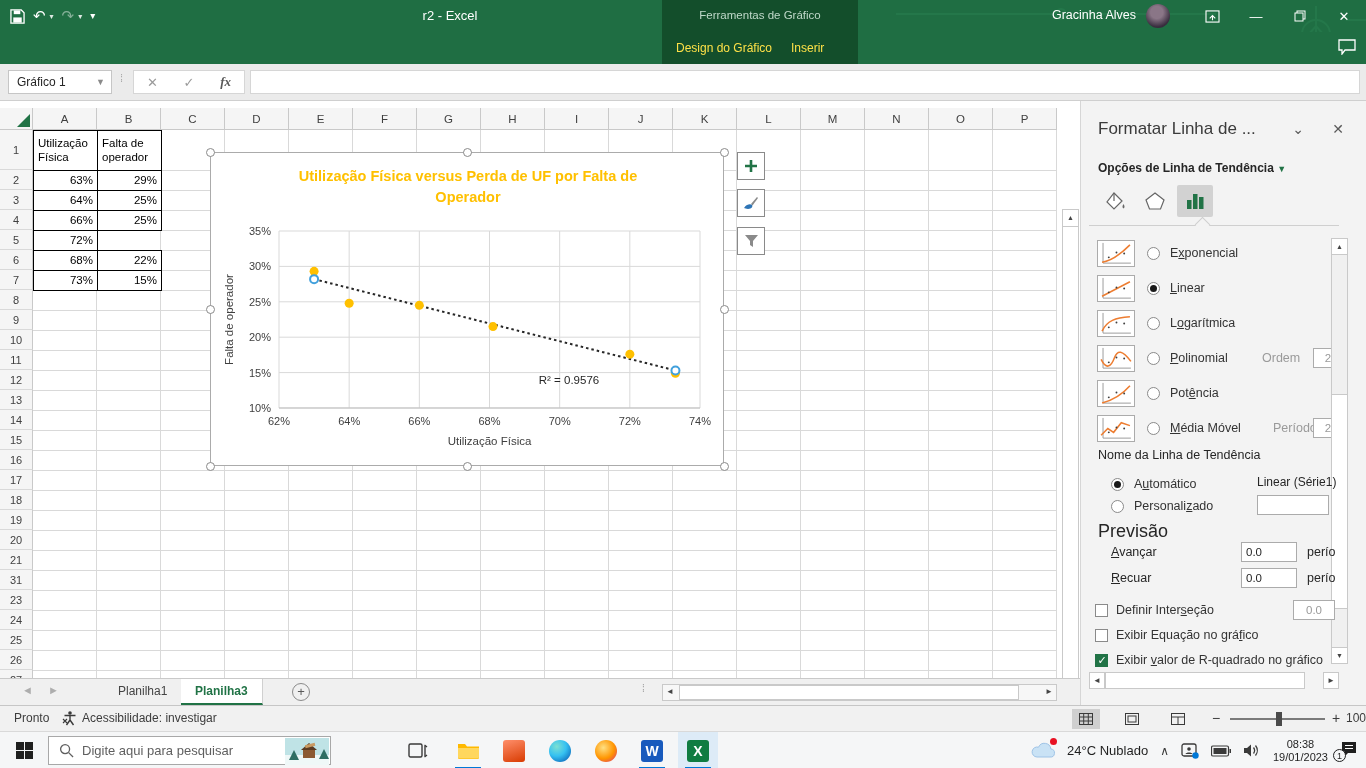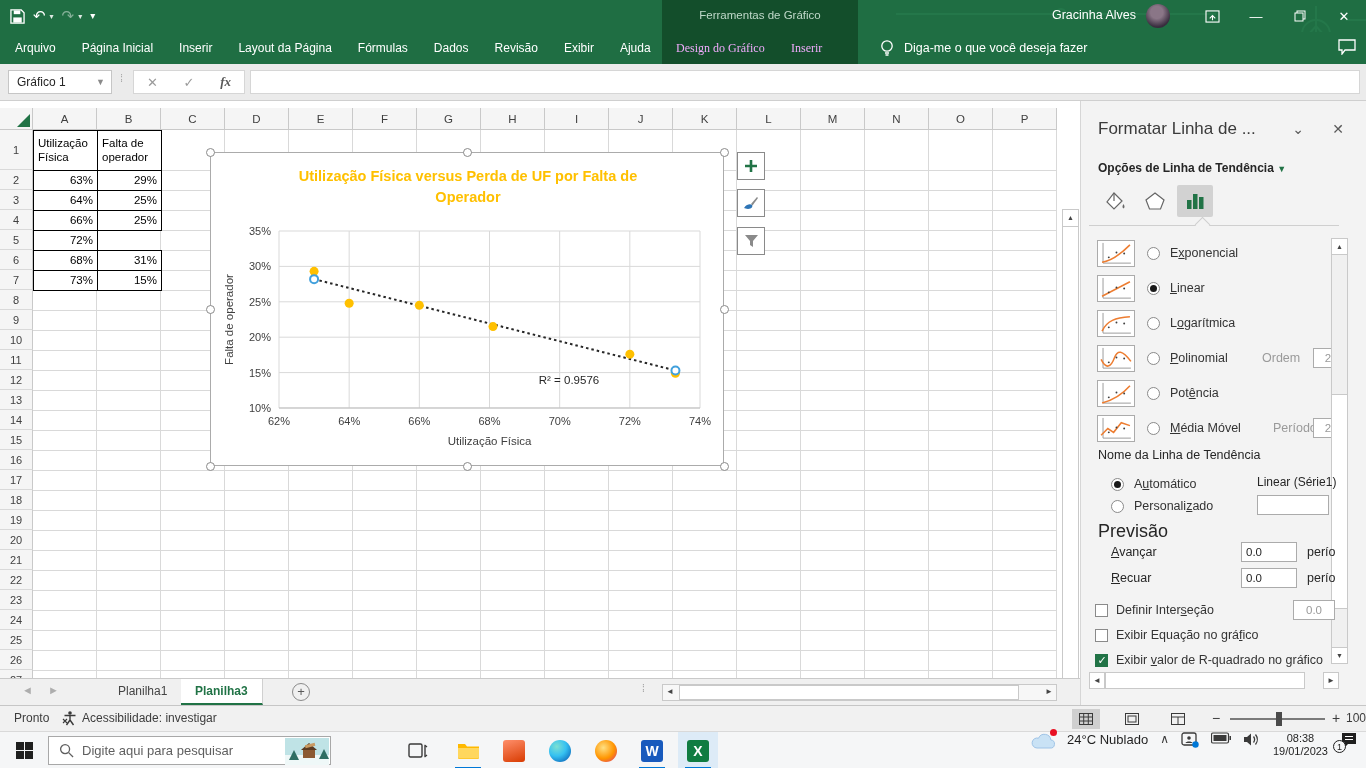--- a/index.html
+++ b/index.html
@@ -22,21 +22,21 @@
   .qat .mini { font-size:8px; opacity:.85; margin-left:-4px; }
   .user-name { position:absolute; right:230px; top:8px; color:#fff; font-size:12.5px; }
   .avatar { position:absolute; right:196px; top:4px; width:24px; height:24px; border-radius:50%;
     background:radial-gradient(circle at 45% 35%, #8a7687 0 30%, #3a2e40 70%, #241c2c 100%); }
   .titlebtn { position:absolute; top:0; width:44px; height:32px; display:flex; align-items:center;
     justify-content:center; color:#fff; font-size:13px; }
   .circuit { position:absolute; right:0; top:0; width:470px; height:64px; opacity:.35; pointer-events:none; }
 
   .ribbon-tabs { position:absolute; left:2px; top:0; height:32px; display:flex; }
   .ribbon-tab { color:#fff; font-size:12px; padding:0 13px; line-height:32px; white-space:nowrap; }
-  .ctx-tab { position:absolute; top:0; color:#f0abfc; font-size:12px; line-height:32px;font-family:Liberation Serif, serif; }
+  .ctx-tab { position:absolute; top:0; color:#fde047; font-size:12px; line-height:32px; }
   .tellme { position:absolute; left:880px; top:0; height:32px; display:flex; align-items:center; gap:10px;
     color:#fff; font-size:12.5px; }
 
   
   .fbar { position:absolute; left:0; top:64px; width:1366px; height:37px; background:#EBEBEB;
     border-bottom:1px solid #CFCFCF; }
   .namebox { position:absolute; left:8px; top:6px; width:104px; height:24px; background:#fff;
     border:1px solid #C6C6C6; font-size:12px; color:#262626; line-height:22px; padding-left:8px; }
   .namebox .dd { position:absolute; right:6px; top:0; color:#8a8a8a; font-size:9px; line-height:22px; }
   .fdots { position:absolute; left:120px; top:8px; color:#ababab; font-size:11px; letter-spacing:1px; }
@@ -104,21 +104,21 @@
   .winlogo div { background:#1f1f1f; }
   .searchbox { position:absolute; left:48px; top:4px; width:283px; height:29px; background:#fff;
     border:1px solid #A8A8A8; display:flex; align-items:center; }
   .searchbox .ph { color:#5f5f5f; font-size:13px; margin-left:8px; }
   .tb-ico { position:absolute; top:0; width:40px; height:37px; display:flex; flex-direction:column;
     align-items:center; justify-content:center; }
   .tb-ico.open::after { content:''; position:absolute; bottom:0; left:7px; right:7px; height:2px; background:#0078D7; }
   .tb-ico.active { background:#DDEBF7; }
   .appsq { width:22px; height:22px; border-radius:3px; color:#fff; font-weight:bold; font-size:14px;
     display:flex; align-items:center; justify-content:center; }
-  .tray { position:absolute; right:0; top:0; height:37px; display:flex; align-items:flex-start; gap:12px;
+  .tray { position:absolute; right:0; top:0; height:37px; display:flex; align-items:center; gap:12px;
     font-size:13px; color:#1f1f1f; padding-right:8px; }
   .clock { text-align:center; font-size:11px; line-height:13px; color:#1f1f1f; }
 
   
   .pane { position:absolute; left:1080px; top:101px; width:286px; height:604px; background:#F3F3F3;
     border-left:1px solid #D6D6D6; color:#262626; }
   .pane-title { position:absolute; left:17px; top:18px; font-size:17px; color:#3b3b3b; }
   .pane-x { position:absolute; top:20px; color:#595959; font-size:14px; }
   .pane-section { position:absolute; left:17px; top:60px; font-size:12px; font-weight:bold; color:#262626; }
   .pane-section .dd { color:#217346; font-size:9px; }
@@ -168,20 +168,21 @@
         <path d="M1 1 h11 l3 3 v11 h-14 z" fill="none" stroke="#fff" stroke-width="1.4"></path>
         <rect x="4" y="1.5" width="7" height="4" fill="#fff"></rect>
           <rect x="3.5" y="9" width="9" height="5.5" fill="#fff"></rect>
       </svg>
       <span class="glyph">↶</span>
         <span class="mini">▾</span>
       <span class="glyph dim">↷</span>
         <span class="mini dim">▾</span>
       <span class="glyph" style="font-size:10px">▾</span>
     </div>
+    <div class="win-title">r2  -  Excel</div>
     <div class="ctx-block"></div>
     <div class="ctx-label">Ferramentas de Gráfico</div>
     <span class="user-name">Gracinha Alves</span>
     <div class="avatar"></div>
     <div class="titlebtn" style="right:132px">
       <svg width="15" height="13" viewBox="0 0 16 14">
           <rect x="1" y="1" width="14" height="12" fill="none" stroke="#fff" stroke-width="1.2"></rect>
           <path d="M5 9 l3 -3 l3 3 M8 6 v5" stroke="#fff" stroke-width="1.2" fill="none"></path>
         </svg>
     </div>
@@ -190,40 +191,22 @@
       <svg width="12" height="12" viewBox="0 0 12 12">
           <rect x="3" y="1" width="8" height="8" fill="none" stroke="#fff"></rect>
           <rect x="1" y="3" width="8" height="8" fill="#1F6E43" stroke="#fff"></rect>
         </svg>
     </div>
     <div class="titlebtn" style="right:0">✕</div>
   </div>
 
   <div class="tabsrow">
     <div class="ctx-block" style="top:0;height:32px"></div>
-    <div class="ribbon-tabs" id="ribbon-tabs">
-        <span class="ribbon-tab">Arquivo</span>
-        <span class="ribbon-tab">Página Inicial</span>
-        <span class="ribbon-tab">Inserir</span>
-        <span class="ribbon-tab">Layout da Página</span>
-        <span class="ribbon-tab">Fórmulas</span>
-        <span class="ribbon-tab">Dados</span>
-        <span class="ribbon-tab">Revisão</span>
-        <span class="ribbon-tab">Exibir</span>
-        <span class="ribbon-tab">Ajuda</span>
-      </div>
     <span class="ctx-tab" style="left:676px">Design do Gráfico</span>
     <span class="ctx-tab" style="left:791px">Inserir</span>
-    <div class="tellme">
-      <svg width="14" height="18" viewBox="0 0 14 18">
-        <circle cx="7" cy="7" r="5.2" fill="none" stroke="#fff" stroke-width="1.3"></circle>
-        <path d="M5 14 h4 M5.5 16 h3" stroke="#fff" stroke-width="1.3"></path>
-      </svg>
-      <span>Diga-me o que você deseja fazer</span>
-    </div>
     <div class="abs" style="right:10px;top:7px">
       <svg width="18" height="16" viewBox="0 0 18 16">
           <path d="M1 1 h16 v10 h-10 l-3 4 v-4 h-3 z" fill="none" stroke="#fff" stroke-width="1.3"></path>
         </svg>
     </div>
   </div>
 
   <div class="fbar">
     <div class="namebox"><span>Gráfico 1</span><span class="dd">▼</span></div>
     <div class="fdots">⁞</div>
@@ -270,21 +253,21 @@
         <div class="rowhdr" style="height: 20px;">12</div>
         <div class="rowhdr" style="height: 20px;">13</div>
         <div class="rowhdr" style="height: 20px;">14</div>
         <div class="rowhdr" style="height: 20px;">15</div>
         <div class="rowhdr" style="height: 20px;">16</div>
         <div class="rowhdr" style="height: 20px;">17</div>
         <div class="rowhdr" style="height: 20px;">18</div>
         <div class="rowhdr" style="height: 20px;">19</div>
         <div class="rowhdr" style="height: 20px;">20</div>
         <div class="rowhdr" style="height: 20px;">21</div>
-        <div class="rowhdr" style="height: 20px;">22</div>
+        <div class="rowhdr" style="height: 20px;">31</div>
         <div class="rowhdr" style="height: 20px;">23</div>
         <div class="rowhdr" style="height: 20px;">24</div>
         <div class="rowhdr" style="height: 20px;">25</div>
         <div class="rowhdr" style="height: 20px;">26</div>
         <div class="rowhdr" style="height: 20px;">27</div>
       </div>
     <div class="gridv"></div>
     <div class="gridh"></div>
     <div id="tablecells">
         <div class="tcell hdr" style="left: 33px; top: 29px; width: 65px; height: 41px;">
@@ -297,21 +280,21 @@
         </div>
         <div class="tcell val" style="left: 33px; top: 69px; width: 65px; height: 21px;">63%</div>
         <div class="tcell val" style="left: 97px; top: 69px; width: 65px; height: 21px;">29%</div>
         <div class="tcell val" style="left: 33px; top: 89px; width: 65px; height: 21px;">64%</div>
         <div class="tcell val" style="left: 97px; top: 89px; width: 65px; height: 21px;">25%</div>
         <div class="tcell val" style="left: 33px; top: 109px; width: 65px; height: 21px;">66%</div>
         <div class="tcell val" style="left: 97px; top: 109px; width: 65px; height: 21px;">25%</div>
         <div class="tcell val" style="left: 33px; top: 129px; width: 65px; height: 21px;">72%</div>
         <div class="tcell val" style="left: 97px; top: 129px; width: 65px; height: 21px; margin-top: 34px;">18%</div>
         <div class="tcell val" style="left: 33px; top: 149px; width: 65px; height: 21px;">68%</div>
-        <div class="tcell val" style="left: 97px; top: 149px; width: 65px; height: 21px;">31%</div>
+        <div class="tcell val" style="left: 97px; top: 149px; width: 65px; height: 21px;">22%</div>
         <div class="tcell val" style="left: 33px; top: 169px; width: 65px; height: 21px;">73%</div>
         <div class="tcell val" style="left: 97px; top: 169px; width: 65px; height: 21px;">15%</div>
       </div>
 
     <div class="chart">
       <svg id="chart-svg" width="512" height="312">
           <text x="257" y="28" text-anchor="middle" fill="#FFC000" font-size="14.5" font-weight="bold" font-family="Liberation Sans, sans-serif">Utilização Física versus Perda de UF por Falta de</text>
           <text x="257" y="49" text-anchor="middle" fill="#FFC000" font-size="14.5" font-weight="bold" font-family="Liberation Sans, sans-serif">Operador</text>
           <line x1="68" y1="78" x2="68" y2="255" stroke="#D9D9D9" stroke-width="1"></line>
           <line x1="138.16666666666669" y1="78" x2="138.16666666666669" y2="255" stroke="#D9D9D9" stroke-width="1"></line>

